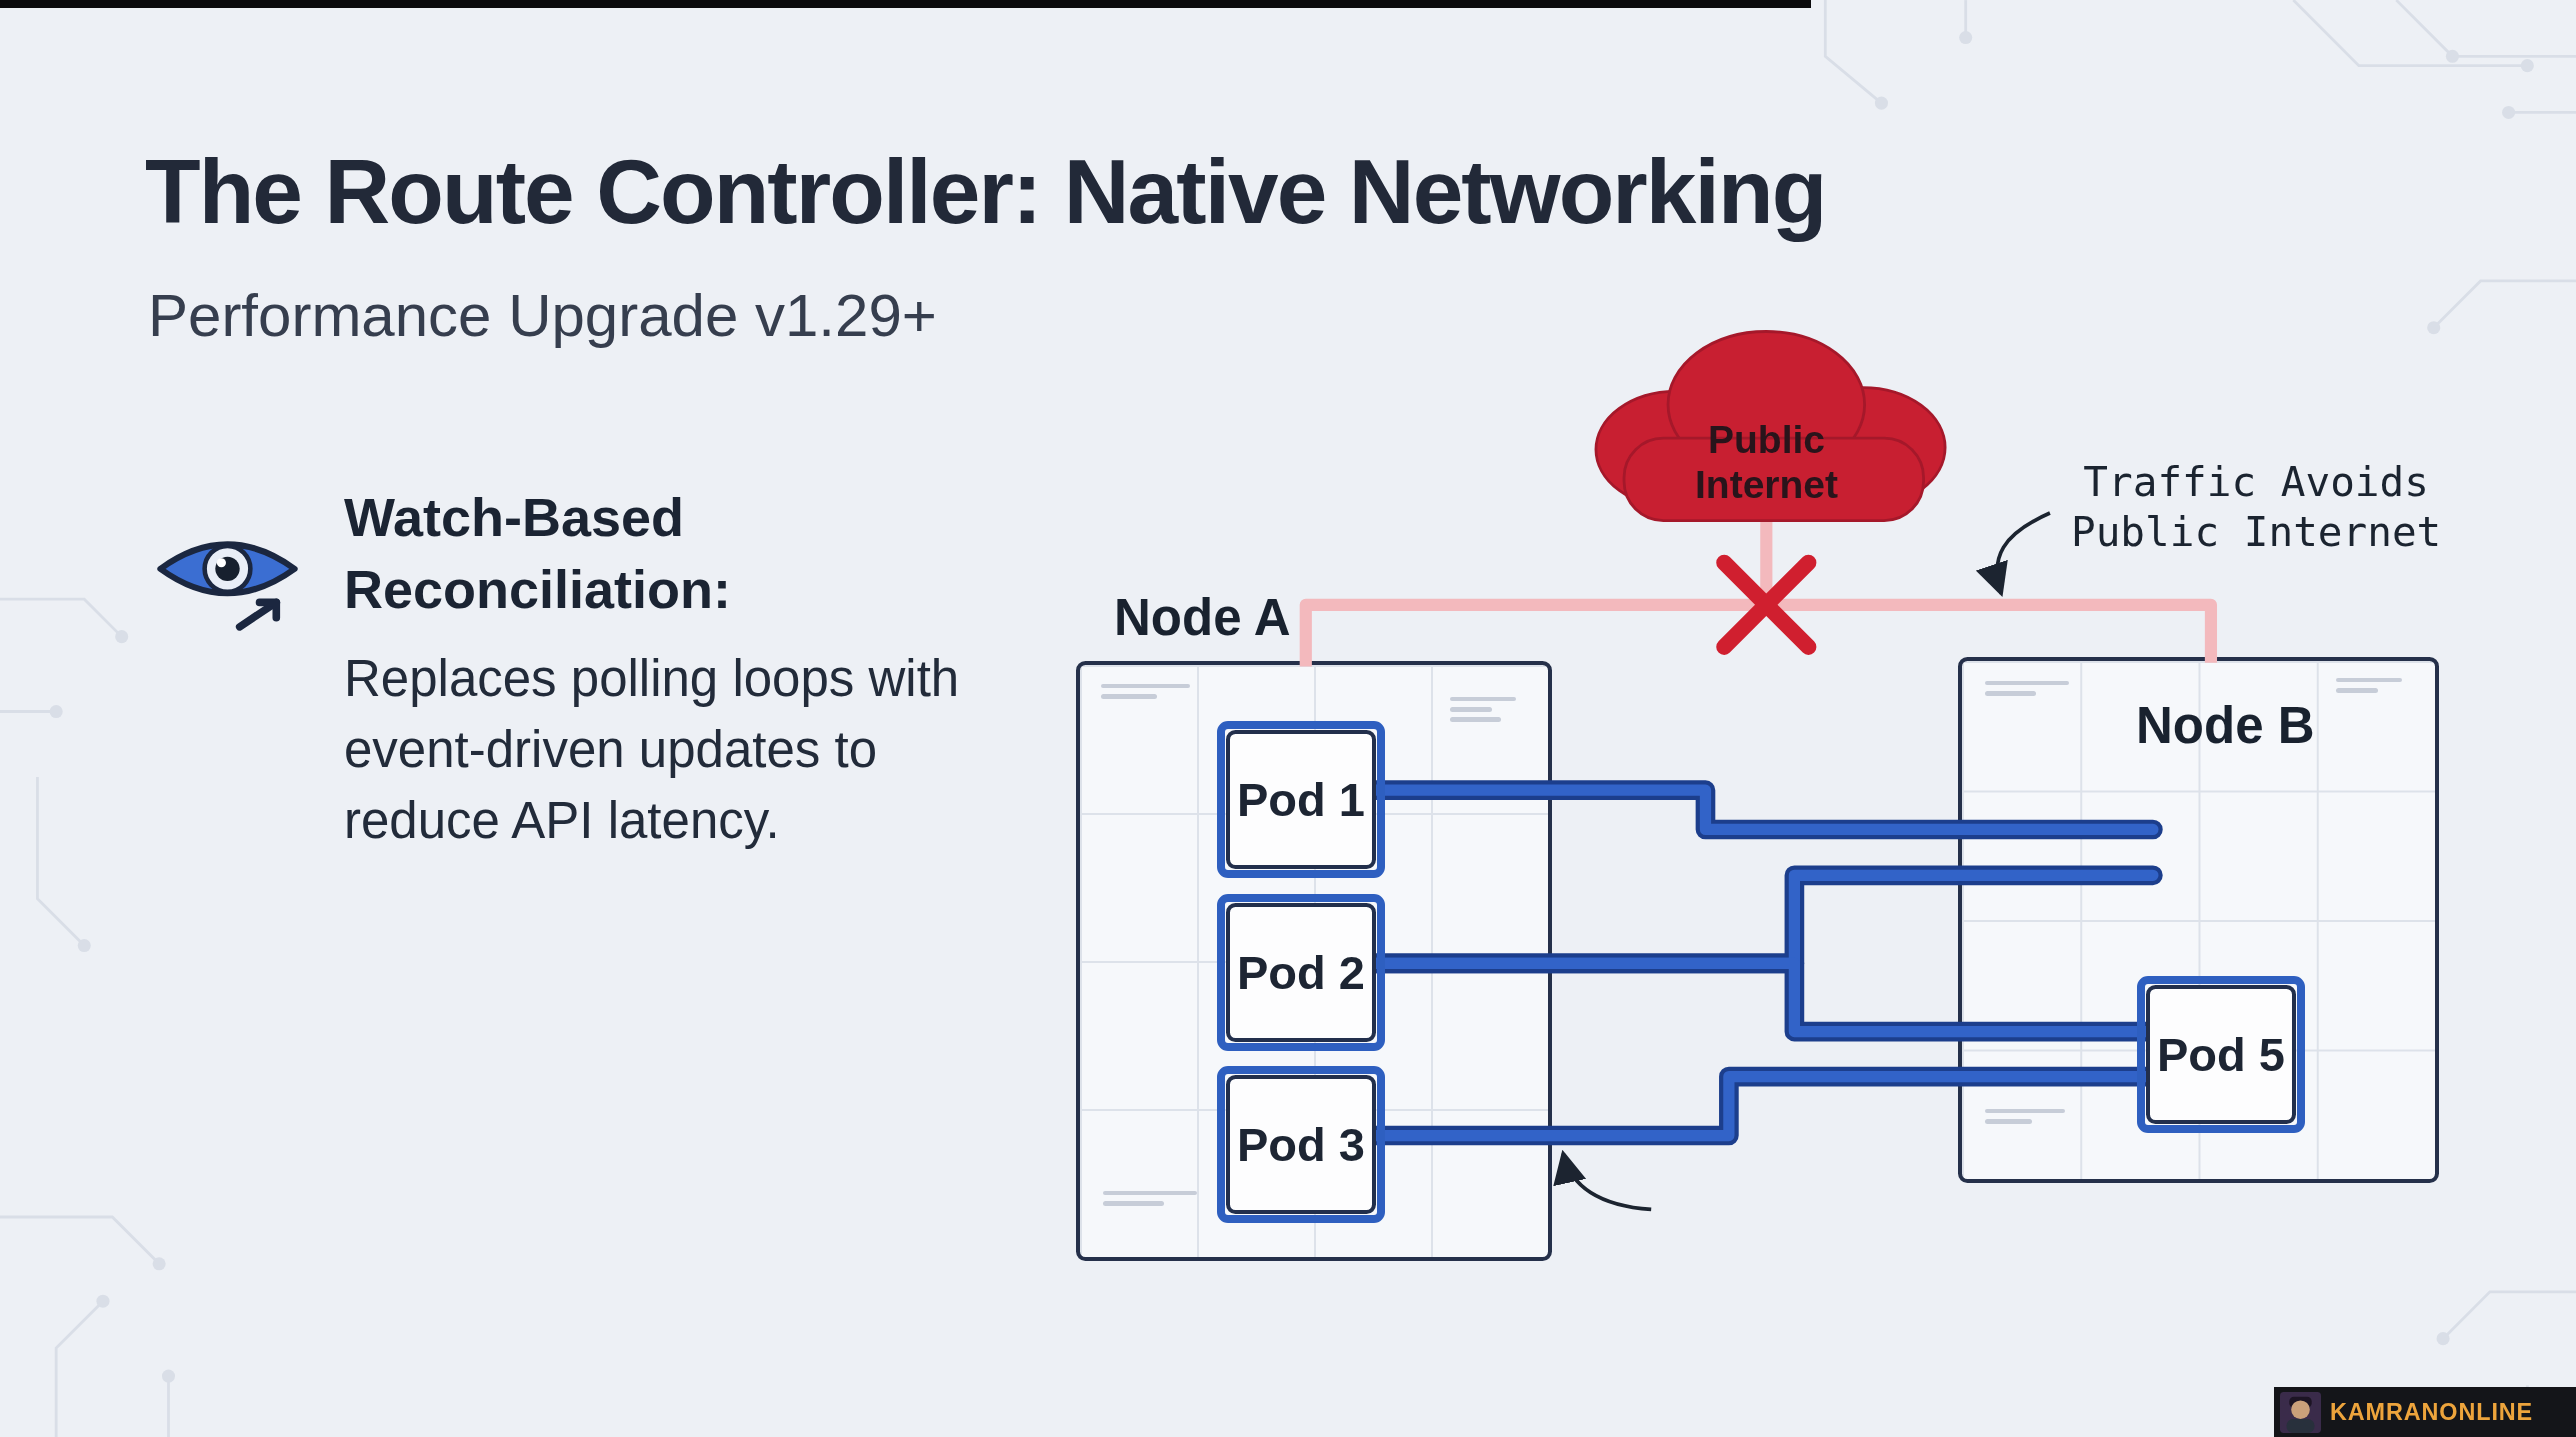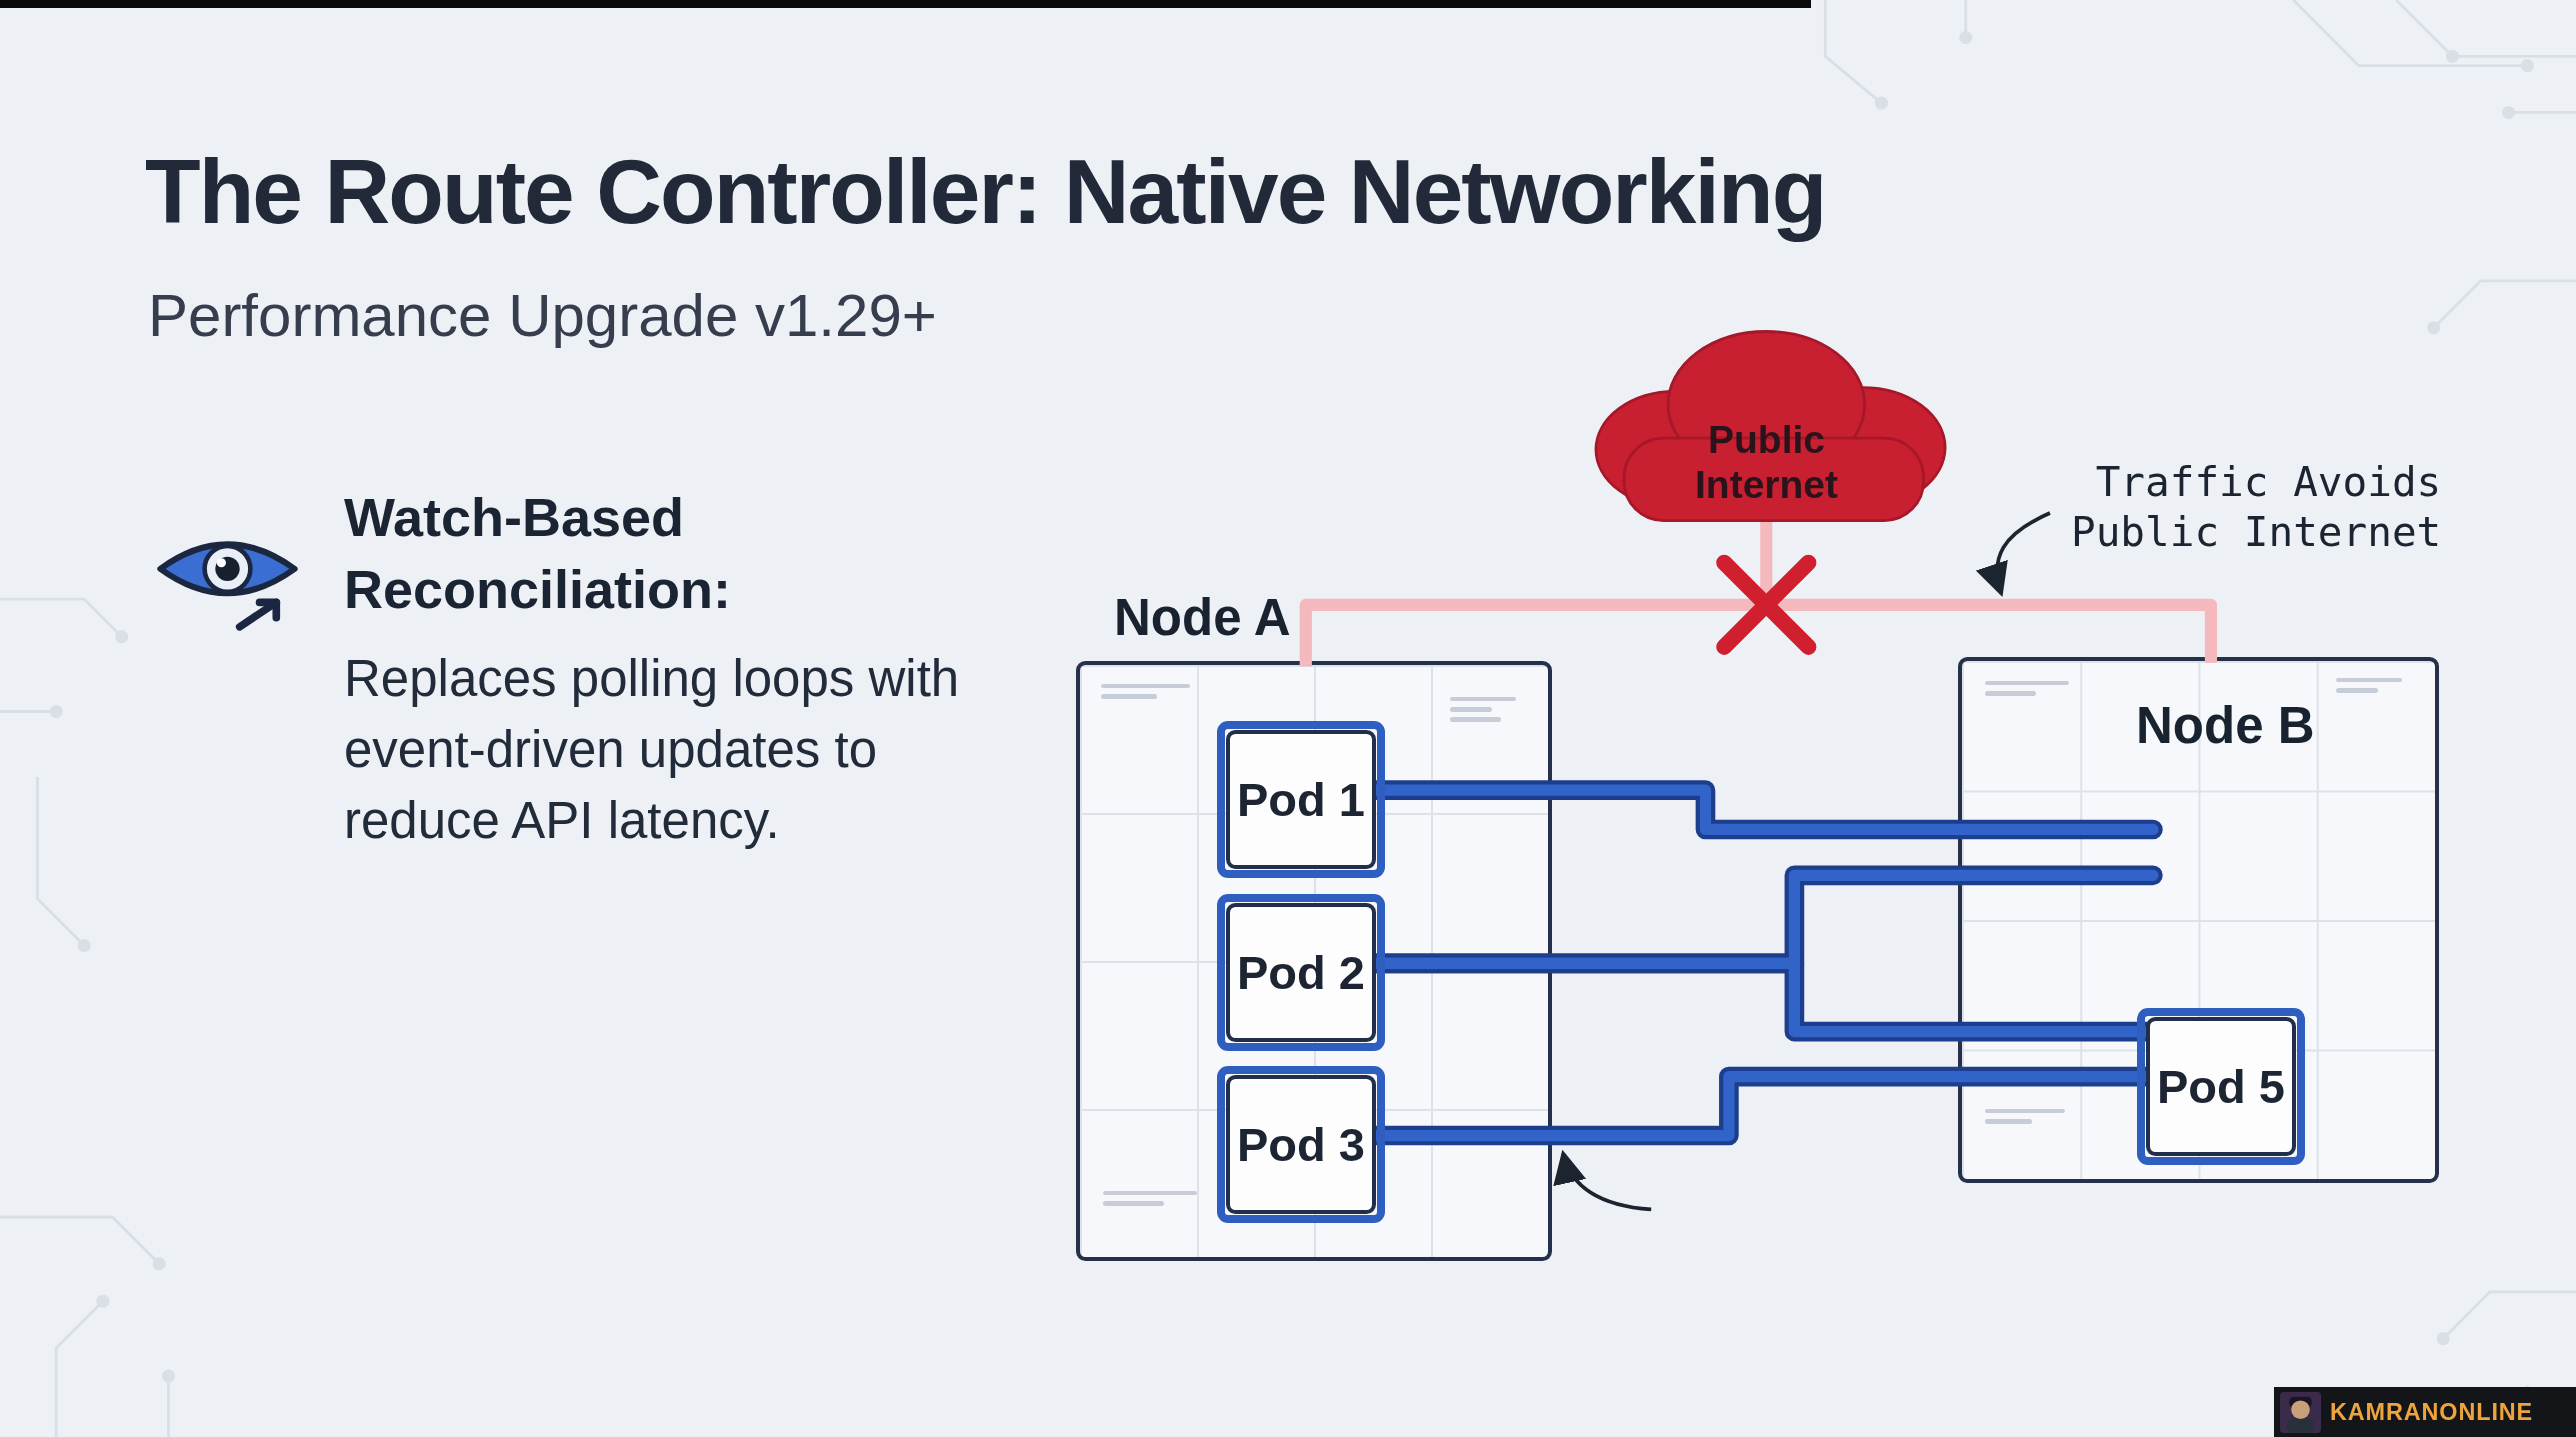--- a/index.html
+++ b/index.html
@@ -55,35 +55,35 @@
     width:100%; height:100%; box-sizing:border-box;
     border:4.7px solid #222f4c; border-radius:9.4px;
     background:#fdfdfe;
     display:flex; align-items:center; justify-content:center;
     font-size:47px; font-weight:600; color:#1d2533;
   }
   #pod-1 { left:1217px; top:721px; width:150px; height:139px; }
   #pod-2 { left:1217px; top:894px; width:150px; height:139px; }
   #pod-3 { left:1217px; top:1066px; width:150px; height:139px; }
   #pod-4 { left:2139px; top:796px; width:150px; height:140px; }
-  #pod-5 { left:2137px; top:1008px; width:150px; height:139px; }
+  #pod-5 { left:2137px; top:976px; width:150px; height:139px; }
 
   
   #lines { position:absolute; inset:0; z-index:5; pointer-events:none; }
 
   
   #cloud-label {
     position:absolute; left:1659px; top:417px; width:215px; z-index:6;
     text-align:center; font-size:39px; font-weight:700; line-height:45px;
     color:#29141b; white-space:normal;
   }
 
   
   .anno { position:absolute; z-index:8; font-family:"DejaVu Sans Mono", monospace; color:#1b2430; white-space:pre-line; }
-  #anno-traffic { left:2071px; top:457px; font-size:41px; line-height:50px; font-weight:500; text-align:right; }
+  #anno-traffic { left:2071px; top:457px; font-size:41px; line-height:50px; font-weight:500; text-align:center; }
   #anno-private { left:1560px; top:1173px; width:412px; font-size:39px; line-height:45px; font-weight:500; text-align:center; }
 
   
   #watermark { position:absolute; left:2274px; top:1387px; width:302px; height:51px; background:#141519; z-index:9; display:flex; align-items:center; }
   #wm-avatar { width:41px; height:41px; margin-left:5.6px; border-radius:3.7px; overflow:hidden; flex:0 0 auto; }
   #wm-label { margin-left:9.4px; font-size:23.4px; font-weight:700; letter-spacing:0.9px; color:#eda43c; }
 </style>
 </head>
 <body>
 

